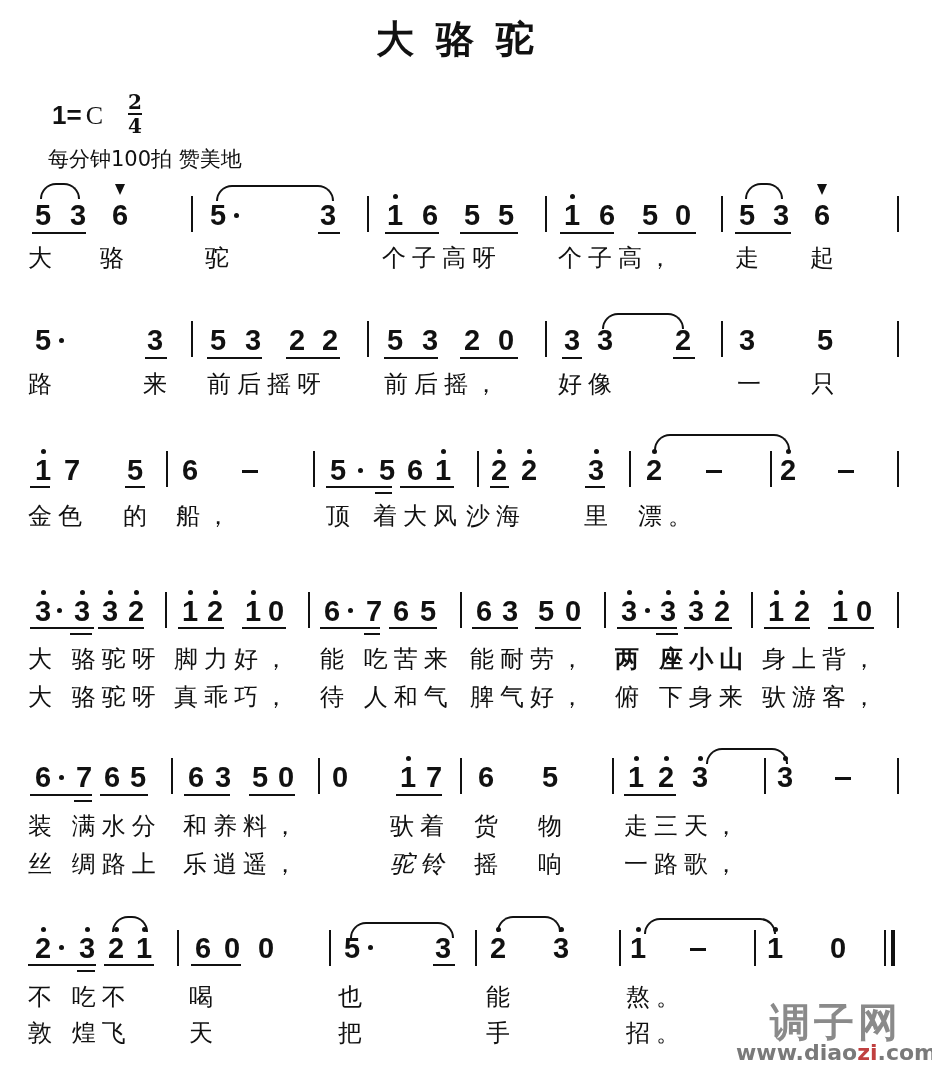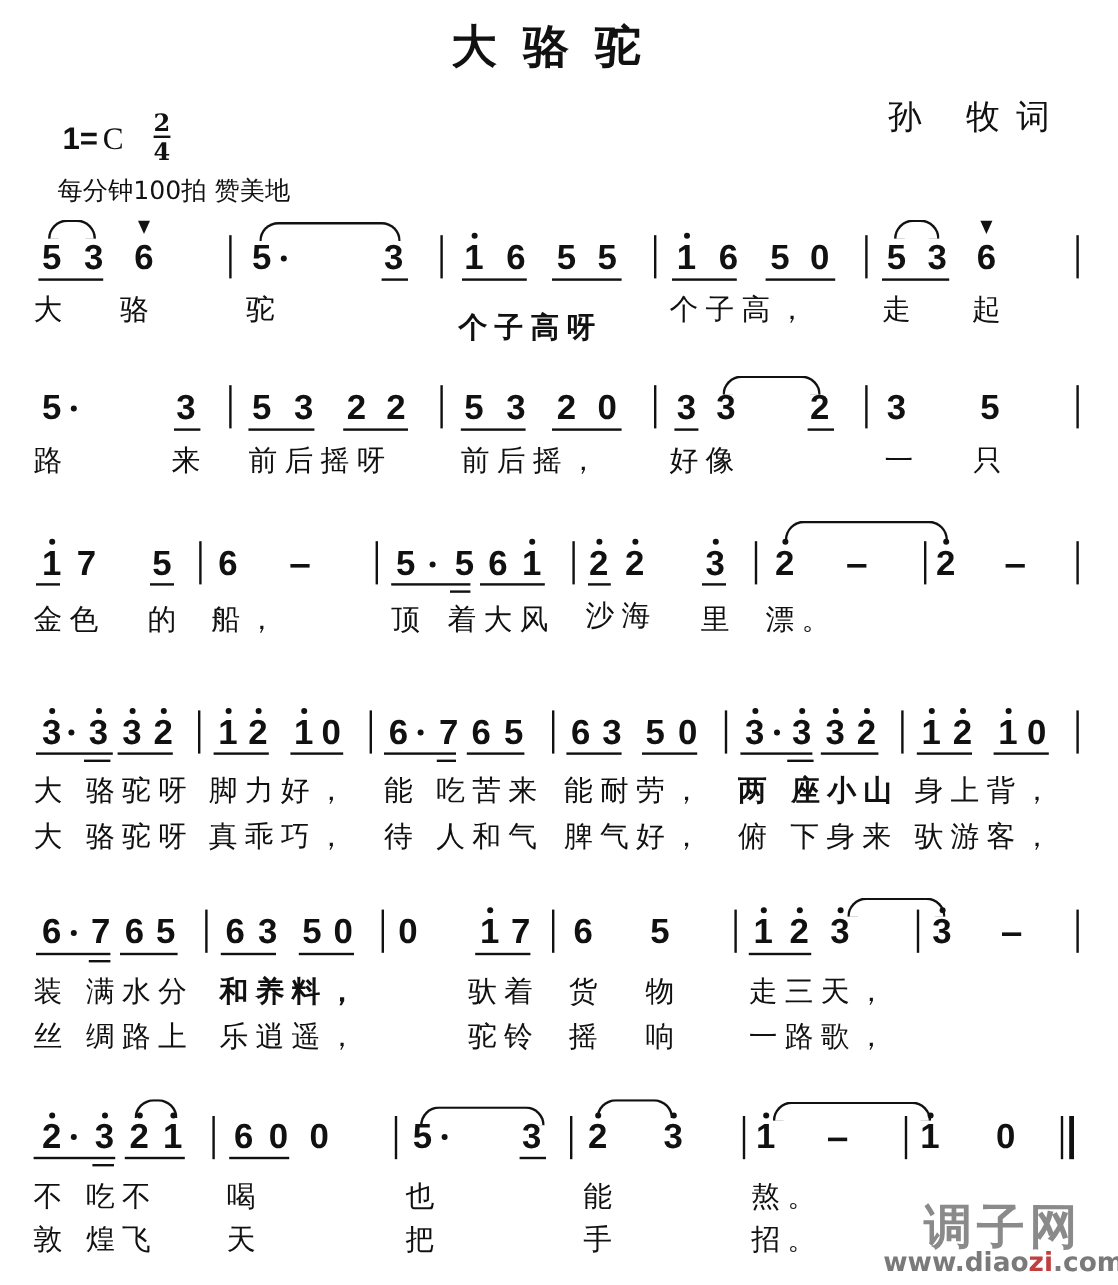--- a/index.html
+++ b/index.html
@@ -34,21 +34,20 @@
            font-family: "DejaVu Sans", sans-serif; }
     .wm2 { left: 736px; top: 1040px; font-size: 22px; font-weight: bold; color: #7a7a7a;
            font-family: "DejaVu Sans", sans-serif; }
     .wm2 .red { color: #c04040; }
   </style>
 </head>
 <body>
 
 <div class="abs title">大骆驼</div>
 <div class="abs credits">
-  <div>孙 牧词</div>
 </div>
 <div class="abs key"><span>1=</span><span class="kc">C</span></div>
 <div class="abs ts">
   <span>2</span>
   <span class="bar"></span>
   <span>4</span>
 </div>
 <div class="abs tempo">每分钟100拍  赞美地</div>
 
 <div id="score">
@@ -294,60 +293,60 @@
     <div class="dash" style="left: 242px; top: 470px;"></div>
     <div class="dash" style="left: 706px; top: 470px;"></div>
     <div class="dash" style="left: 838px; top: 470px;"></div>
     <div class="dash" style="left: 835px; top: 777px;"></div>
     <div class="dash" style="left: 690px; top: 948px;"></div>
   </div>
 <div id="lyrics">
     <div class="ly" style="left: 28px; top: 244px;">大</div>
     <div class="ly" style="left: 100px; top: 244px;">骆</div>
     <div class="ly" style="left: 205px; top: 244px;">驼</div>
-    <div class="ly" style="left: 382px; top: 259px; font-weight: bold;">个子高呀</div>
+    <div class="ly" style="left: 382px; top: 244px;">个子高呀</div>
     <div class="ly" style="left: 558px; top: 244px;">个子高，</div>
     <div class="ly" style="left: 735px; top: 244px;">走</div>
     <div class="ly" style="left: 810px; top: 244px;">起</div>
     <div class="ly" style="left: 28px; top: 370px;">路</div>
     <div class="ly" style="left: 143px; top: 370px;">来</div>
     <div class="ly" style="left: 207px; top: 370px;">前后摇呀</div>
     <div class="ly" style="left: 384px; top: 370px;">前后摇，</div>
     <div class="ly" style="left: 558px; top: 370px;">好像</div>
     <div class="ly" style="left: 737px; top: 370px;">一</div>
     <div class="ly" style="left: 811px; top: 370px;">只</div>
     <div class="ly" style="left: 28px; top: 502px;">金色</div>
     <div class="ly" style="left: 123px; top: 502px;">的</div>
     <div class="ly" style="left: 176px; top: 502px;">船，</div>
     <div class="ly" style="left: 326px; top: 502px;">顶</div>
     <div class="ly" style="left: 373px; top: 502px;">着大风</div>
-    <div class="ly" style="left: 488px; top: 502px; font-family: Liberation Mono, monospace;">沙海</div>
+    <div class="ly" style="left: 466px; top: 502px;">沙海</div>
     <div class="ly" style="left: 584px; top: 502px;">里</div>
     <div class="ly" style="left: 638px; top: 502px;">漂。</div>
     <div class="ly" style="left: 28px; top: 645px;">大 骆驼呀</div>
     <div class="ly" style="left: 174px; top: 645px;">脚力好，</div>
     <div class="ly" style="left: 320px; top: 645px;">能 吃苦来</div>
     <div class="ly" style="left: 470px; top: 645px;">能耐劳，</div>
     <div class="ly" style="left: 615px; top: 645px; font-weight: bold;">两 座小山</div>
     <div class="ly" style="left: 762px; top: 645px;">身上背，</div>
     <div class="ly" style="left: 28px; top: 683px;">大 骆驼呀</div>
     <div class="ly" style="left: 174px; top: 683px;">真乖巧，</div>
     <div class="ly" style="left: 320px; top: 683px;">待 人和气</div>
     <div class="ly" style="left: 470px; top: 683px;">脾气好，</div>
     <div class="ly" style="left: 615px; top: 683px;">俯 下身来</div>
     <div class="ly" style="left: 762px; top: 683px;">驮游客，</div>
     <div class="ly" style="left: 28px; top: 812px;">装 满水分</div>
-    <div class="ly" style="left: 183px; top: 812px; font-weight: bold;">和养料，</div>
+    <div class="ly" style="left: 183px; top: 812px;">和养料，</div>
     <div class="ly" style="left: 390px; top: 812px;">驮着</div>
     <div class="ly" style="left: 474px; top: 812px;">货</div>
     <div class="ly" style="left: 538px; top: 812px;">物</div>
     <div class="ly" style="left: 624px; top: 812px;">走三天，</div>
     <div class="ly" style="left: 28px; top: 850px;">丝 绸路上</div>
     <div class="ly" style="left: 183px; top: 850px;">乐逍遥，</div>
-    <div class="ly" style="left: 390px; top: 850px;">驼铃</div>
+    <div class="ly" style="left: 390px; top: 850px; font-style: italic;">驼铃</div>
     <div class="ly" style="left: 474px; top: 850px;">摇</div>
     <div class="ly" style="left: 538px; top: 850px;">响</div>
     <div class="ly" style="left: 624px; top: 850px;">一路歌，</div>
     <div class="ly" style="left: 28px; top: 983px;">不 吃不</div>
     <div class="ly" style="left: 189px; top: 983px;">喝</div>
     <div class="ly" style="left: 338px; top: 983px;">也</div>
     <div class="ly" style="left: 486px; top: 983px;">能</div>
     <div class="ly" style="left: 626px; top: 983px;">熬。</div>
     <div class="ly" style="left: 28px; top: 1019px;">敦 煌飞</div>
     <div class="ly" style="left: 189px; top: 1019px;">天</div>

